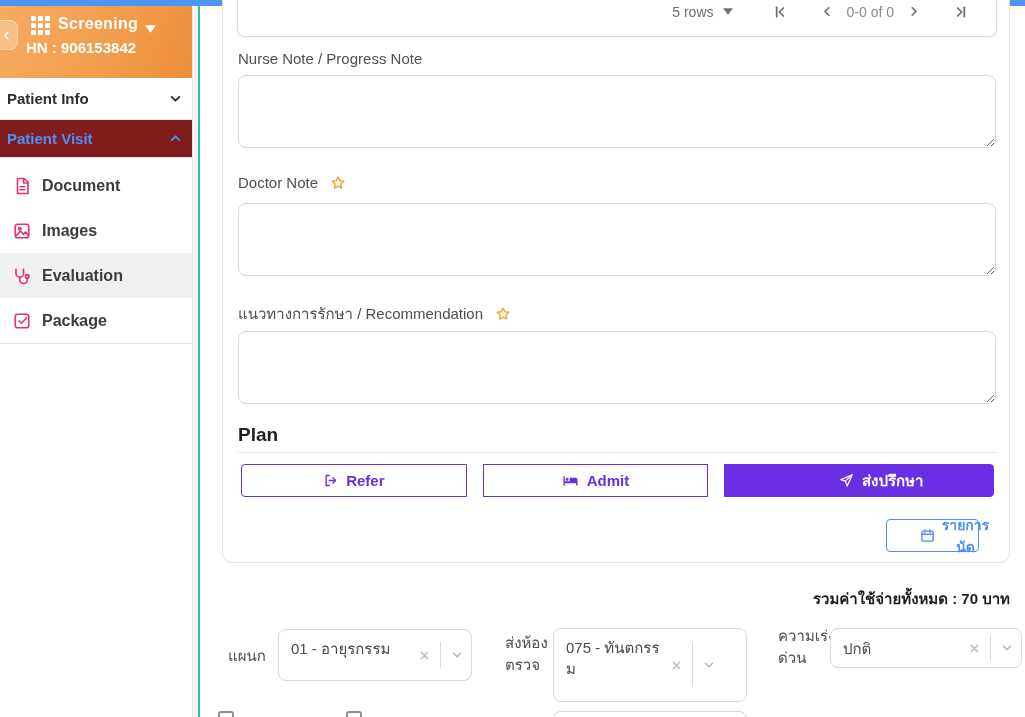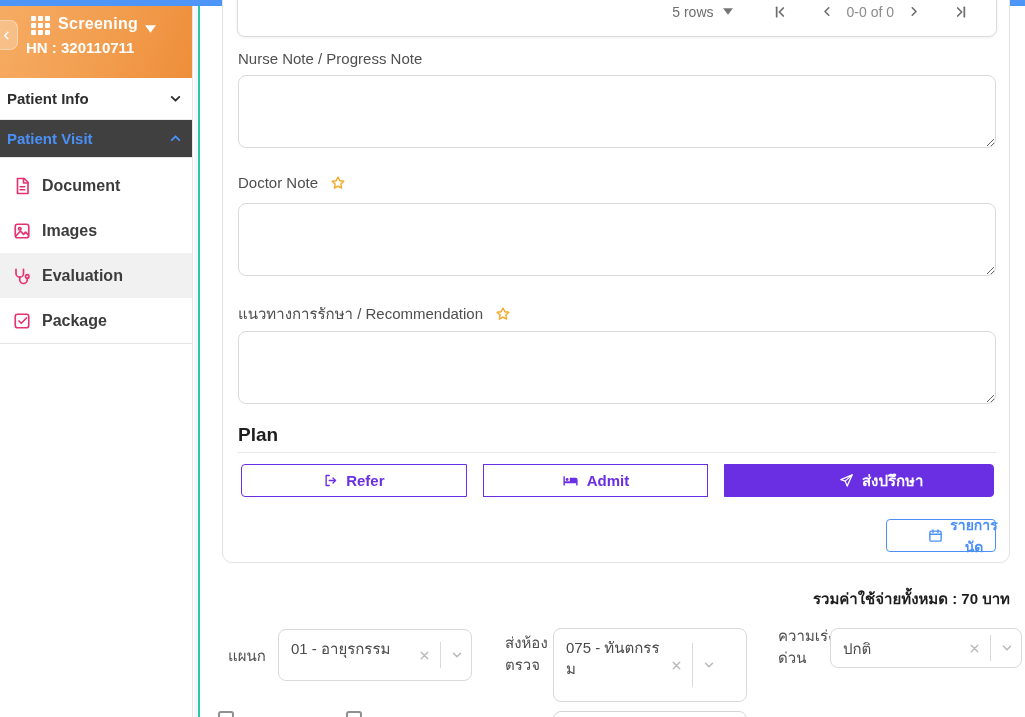--- a/index.html
+++ b/index.html
@@ -23,21 +23,21 @@
               border:1px solid rgba(255,255,255,0.35);
               display:flex; align-items:center; justify-content:flex-end; padding-right:5px; }
   .grid-icon { position:absolute; left:31px; top:10px; }
   .app-title { position:absolute; left:58px; top:9px; color:#fff; font-size:16px; font-weight:700;
                letter-spacing:.3px; display:flex; align-items:flex-end; gap:7px; }
   .hn-text { position:absolute; left:26px; top:33px; color:#fff; font-size:15px; font-weight:600; }
 
   .sb-section { height:42px; display:flex; align-items:center; justify-content:space-between;
                 padding:0 10px 0 7px; font-size:15px; font-weight:700; color:#2E2E2E;
                 border-bottom:1px solid #EBEBEB; cursor:pointer; }
-  .sb-section.expanded { height:38px; color:#4A90F7; background:#404040; border-bottom:1px solid #E5E5E5; }
+  .sb-section.expanded { height:38px; color:#4A90F7; background:#7f1d1d; border-bottom:1px solid #E5E5E5; }
   .sb-spacer { height:5px; }
   .sb-item { height:45px; display:flex; align-items:center; gap:11px; padding-left:13px;
              font-size:16px; font-weight:700; color:#3C3C3C; cursor:pointer; }
   .sb-item.active { background:#F1F1F1; }
   .sb-bottom-divider { height:0; border-bottom:1px solid #E5E5E5; }
   .sb-item .icn { display:flex; width:18px; height:18px; }
 
   
   .main-card { position:absolute; left:222px; top:-20px; width:788px; height:583px;
                background:#fff; border:1px solid #E2E2E2; border-radius:10px; }
@@ -62,21 +62,21 @@
 
   .btn-group { position:absolute; left:241px; top:464px; width:753px; height:33px; display:flex;gap:17px; }
   .plan-btn { flex:1; display:flex; align-items:center; justify-content:center; gap:8px;
               font-size:15px; font-weight:600; cursor:pointer; border:1px solid #6B2FE3;
               background:#fff; color:#6B2FE3; }
   .plan-btn + .plan-btn { margin-left:-1px; }
   .plan-btn:first-child { border-radius:4px 0 0 4px; }
   .plan-btn:last-child  { border-radius:0 4px 4px 0; }
   .plan-btn.filled { background:#6B2FE3; color:#fff;padding-left:44px; }
 
-  .appt-btn { position:absolute; left:886px; top:519px; width:110px; height:33px;
+  .appt-btn { position:absolute; left:886px; top:519px; width:93px; height:33px;
               border:1px solid #4A90F7; border-radius:4px; background:#fff; color:#4A90F7;
               display:flex; align-items:center; justify-content:center; gap:7px;
               font-size:14px; font-weight:600; cursor:pointer;padding-left:44px; }
 
   .total-text { position:absolute; left:600px; top:587px; width:410px; text-align:right;
                 font-size:15px; font-weight:800; color:#1E1E1E; }
 
   
   .ref-label { position:absolute; font-size:15px; color:#4F4F4F; line-height:1.45; line-break:anywhere; }
   .sel { position:absolute; background:#fff; border:1px solid #D9D9D9; border-radius:8px;
@@ -126,21 +126,21 @@
         </svg>
       </span>
       <div class="app-title">
         <span>Screening</span>
         <span>
           <svg width="11" height="8" viewBox="0 0 12 8" fill="#fff">
               <path d="M0 0h12L6 8z"></path>
             </svg>
         </span>
       </div>
-      <div class="hn-text">HN : 320110711</div>
+      <div class="hn-text">HN : 906153842</div>
     </div>
 
     <div class="sb-section">
       <span>Patient Info</span>
       <span>
         <svg width="13" height="13" viewBox="0 0 24 24" fill="none" stroke="#2E2E2E" stroke-width="3.4" stroke-linecap="round" stroke-linejoin="round">
             <path d="M5 9l7 7 7-7"></path>
           </svg>
       </span>
     </div>

